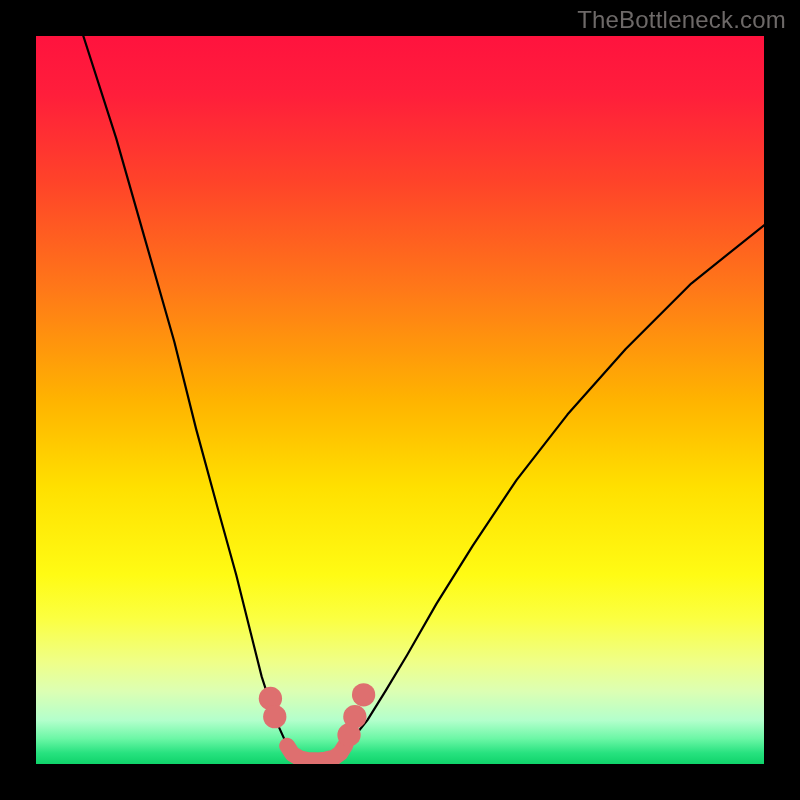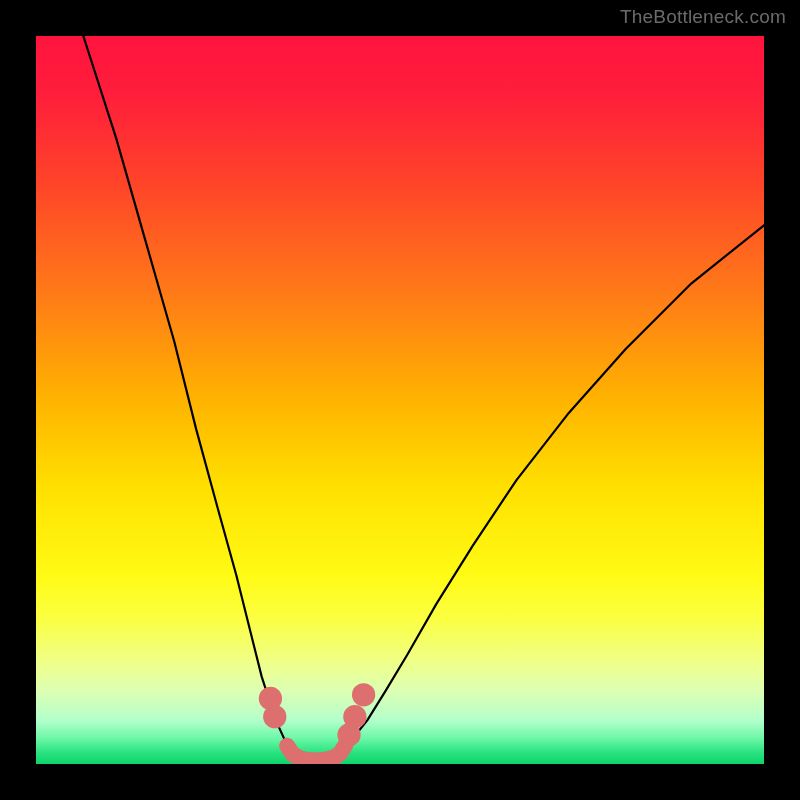--- a/index.html
+++ b/index.html
@@ -25,21 +25,21 @@
     top: 36px;
     width: 728px;
     height: 728px;
     overflow: hidden;
   }
   .watermark {
     position: absolute;
     top: 6px;
     right: 14px;
     color: #6d6968;
-    font-size: 19px;
+    font-size: 24px;
     font-weight: 400;
     letter-spacing: 0.2px;
   }
   svg {
     display: block;
   }
 </style>
 </head>
 <body>
 

